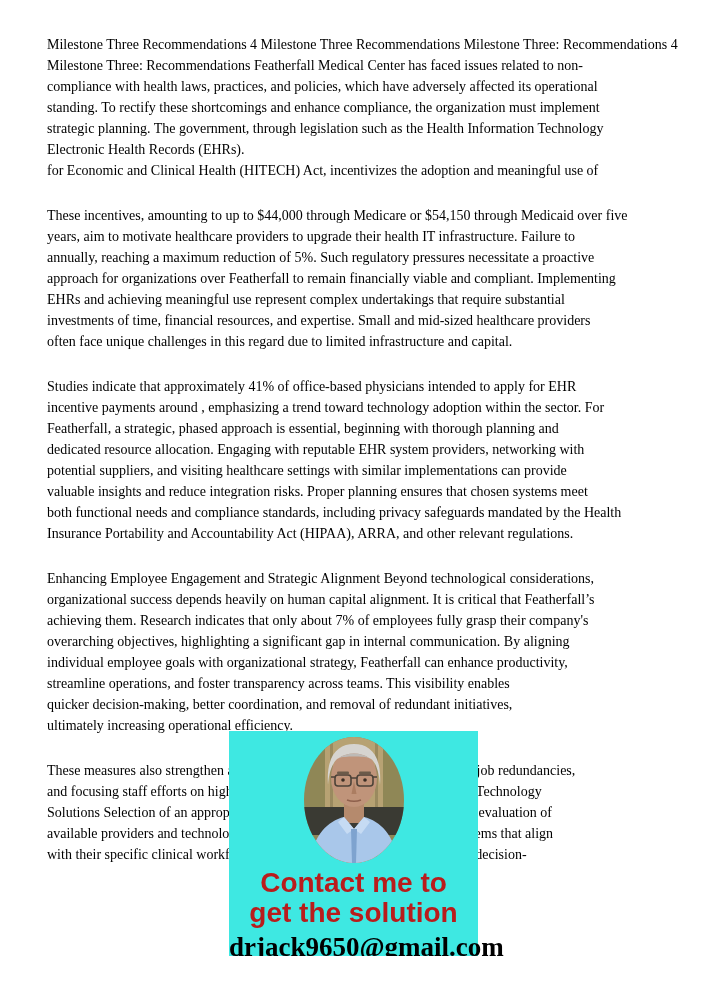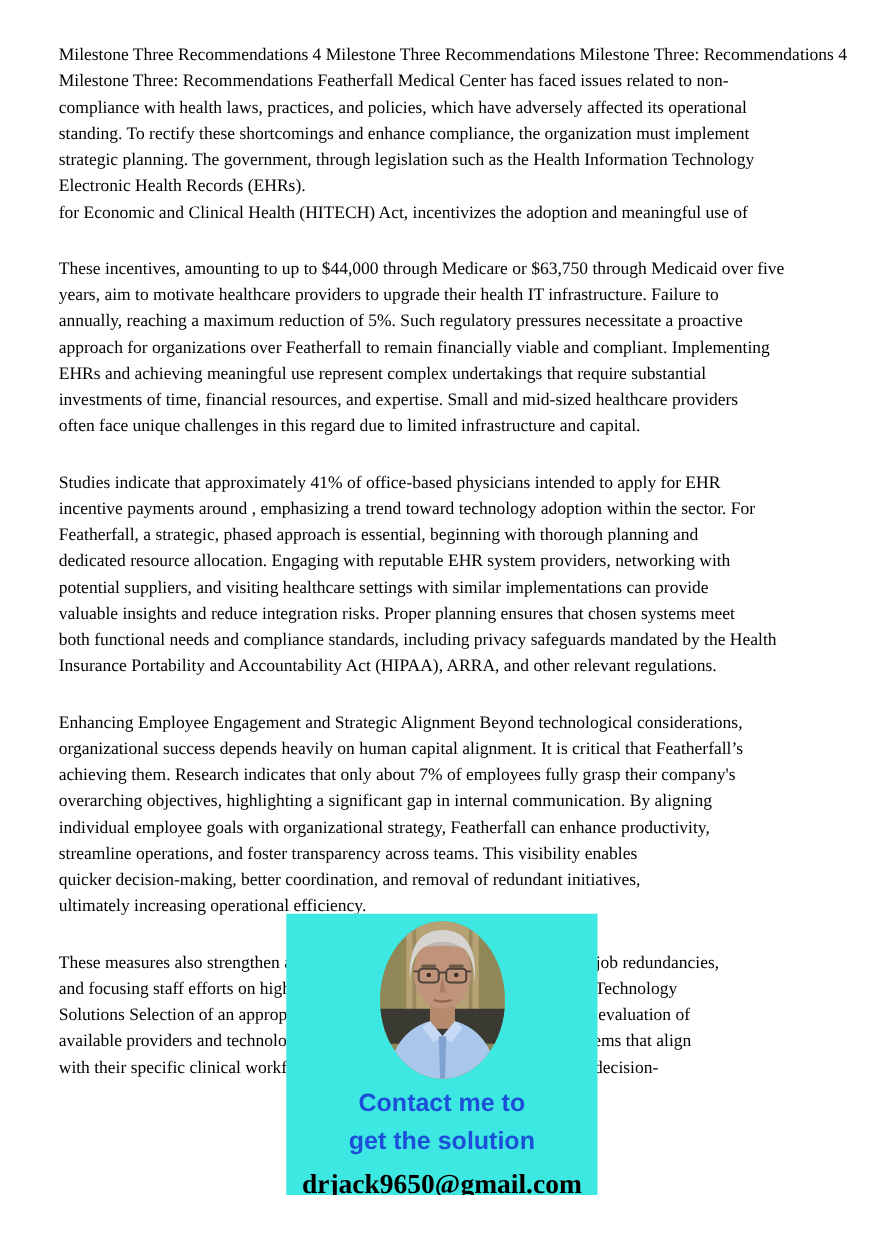--- a/index.html
+++ b/index.html
@@ -32,29 +32,29 @@
     text-align: center;
   }
   .photo-oval {
     width: 100px;
     height: 126px;
     margin: 6px auto 0 auto;
   }
   .contact-line {
     font-family: "Liberation Sans", sans-serif;
     font-weight: 700;
-    font-size: 20px;
+    font-size: 28px;
     line-height: 30px;
-    color: #1d4ed8;
+    color: #b91c1c;
   }
   .contact-line.first { margin-top: 5px; }
   .email-line {
     font-family: "Liberation Serif", serif;
     font-weight: 700;
-    font-size: 22px;
+    font-size: 27px;
     line-height: 26px;
     margin-top: 6px;
     color: #000000;
   }
 </style>
 </head>
 <body>
 
 <div class="page">
 
@@ -62,21 +62,21 @@
       <div class="para">
         <div class="line">Milestone Three Recommendations 4 Milestone Three Recommendations Milestone Three: Recommendations 4</div>
         <div class="line">Milestone Three: Recommendations Featherfall Medical Center has faced issues related to non-</div>
         <div class="line">compliance with health laws, practices, and policies, which have adversely affected its operational</div>
         <div class="line">standing. To rectify these shortcomings and enhance compliance, the organization must implement</div>
         <div class="line">strategic planning. The government, through legislation such as the Health Information Technology</div>
         <div class="line">Electronic Health Records (EHRs).</div>
         <div class="line">for Economic and Clinical Health (HITECH) Act, incentivizes the adoption and meaningful use of</div>
       </div>
       <div class="para">
-        <div class="line">These incentives, amounting to up to $44,000 through Medicare or $63,750 through Medicaid over five</div>
+        <div class="line">These incentives, amounting to up to $44,000 through Medicare or $54,150 through Medicaid over five</div>
         <div class="line">years, aim to motivate healthcare providers to upgrade their health IT infrastructure. Failure to</div>
         <div class="line">annually, reaching a maximum reduction of 5%. Such regulatory pressures necessitate a proactive</div>
         <div class="line">approach for organizations over Featherfall to remain financially viable and compliant. Implementing</div>
         <div class="line">EHRs and achieving meaningful use represent complex undertakings that require substantial</div>
         <div class="line">investments of time, financial resources, and expertise. Small and mid-sized healthcare providers</div>
         <div class="line">often face unique challenges in this regard due to limited infrastructure and capital.</div>
       </div>
       <div class="para">
         <div class="line">Studies indicate that approximately 41% of office-based physicians intended to apply for EHR</div>
         <div class="line">incentive payments around , emphasizing a trend toward technology adoption within the sector. For</div>

